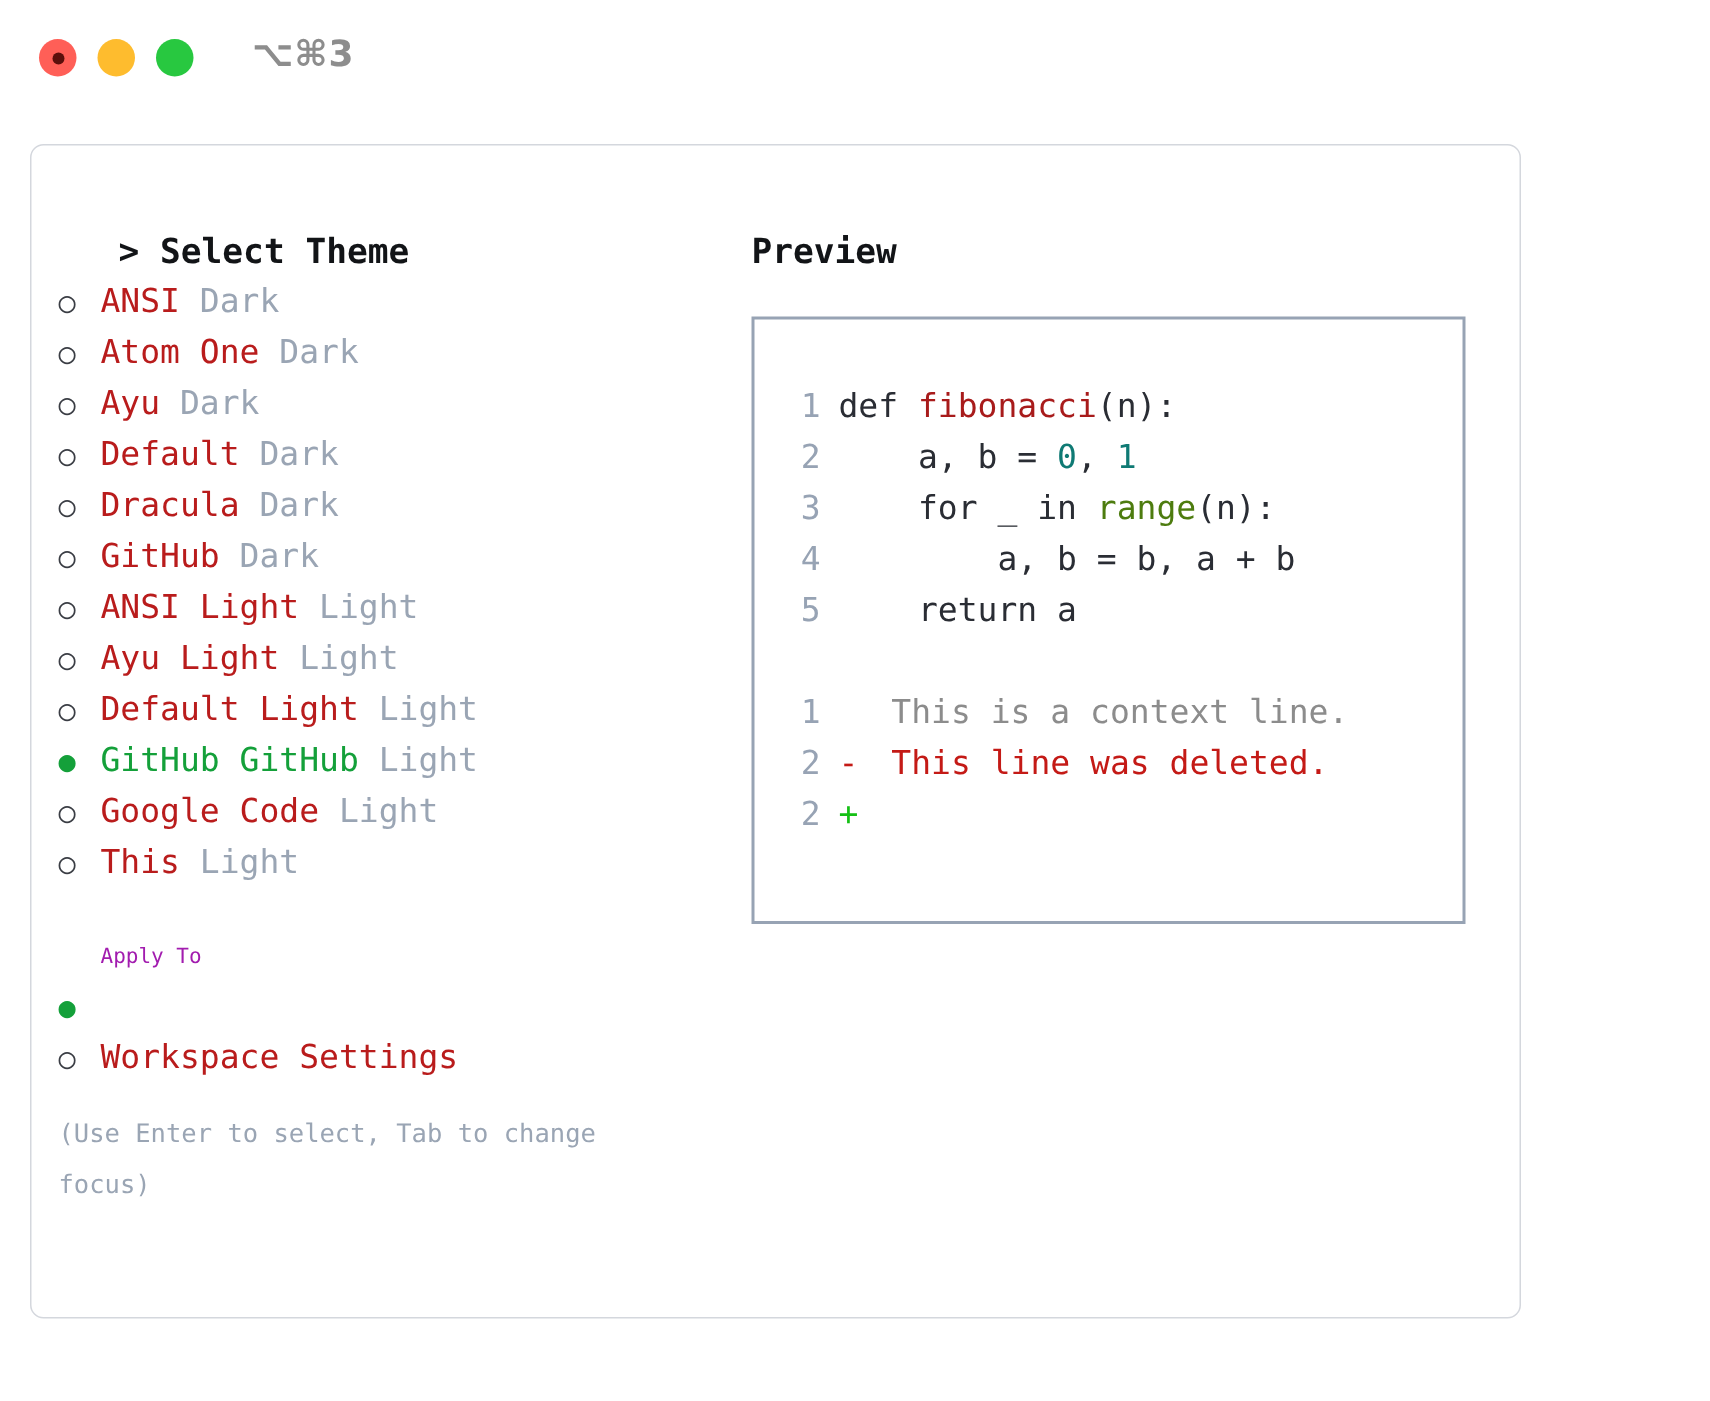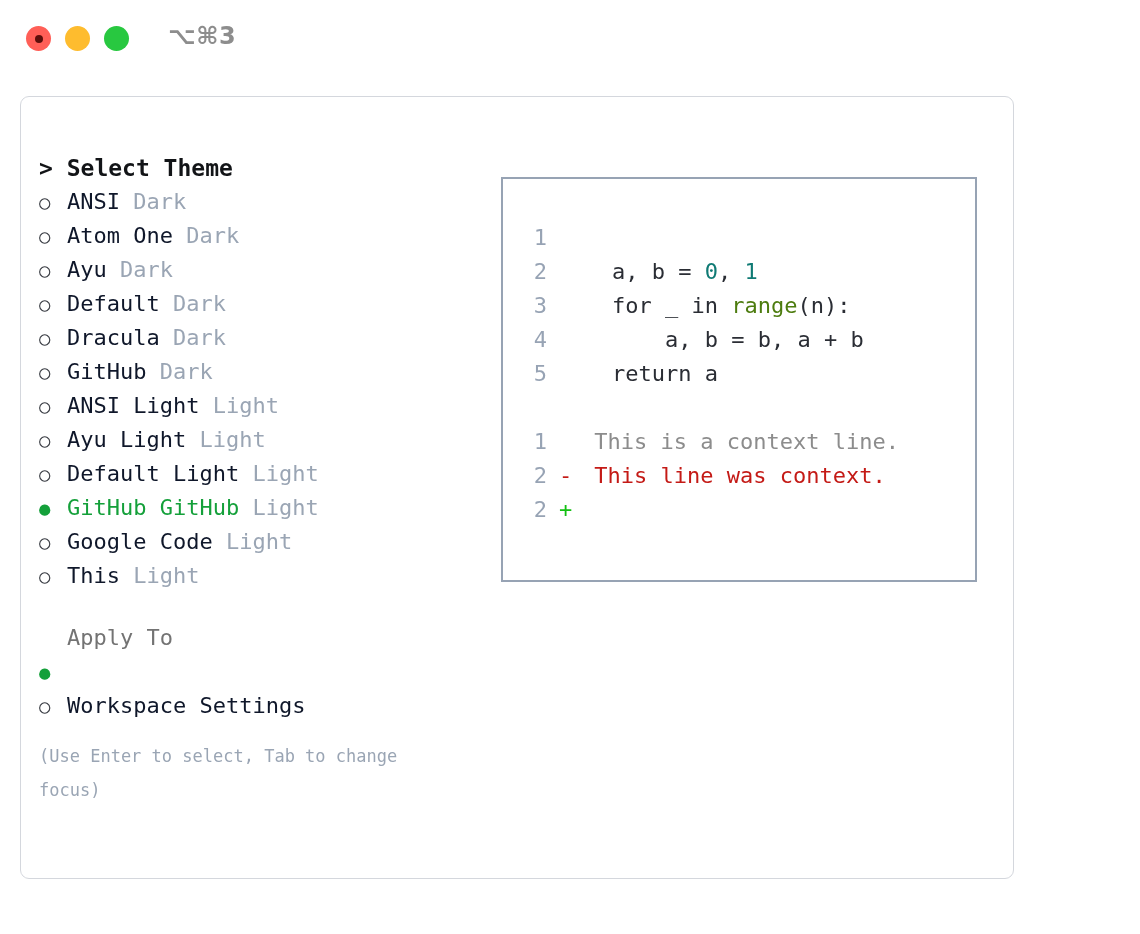--- a/index.html
+++ b/index.html
@@ -97,46 +97,47 @@
     top: 54px;
     width: 450px;
   }
 
   .list-head {
     font-size: 23px;
     font-weight: 700;
     color: #121417;
     line-height: 34px;
     white-space: pre;
+    margin-left: 40px;
   }
 
   .opt {
     display: flex;
     align-items: baseline;
     line-height: 34px;
     font-size: 22px;
     white-space: pre;
   }
   .marker {
     display: inline-block;
     width: 28px;
     flex: 0 0 28px;
     color: #3a3d44;
     font-size: 19px;
   }
   .marker.sel { color: #14a03a; }
-  .opt-name  { color: #0f172a; }
+  .opt-name  { color: #b91c1c; }
   .opt-name.sel { color: #14a03a; }
   .opt-tag   { color: #9aa5b4; }
 
   .section-gap { height: 28px; }
 
   .apply-head {
-    font-size: 22px;
-    color: #737373;
+    font-size: 14px;
+    color: #a21caf;
     line-height: 34px;
     padding-left: 28px;
     white-space: pre;
   }
 
   .hint {
     margin-top: 16px;
     font-size: 17px;
     color: #9aa5b4;
     line-height: 34px;
@@ -244,34 +245,35 @@
 
         <div id="apply-items">
             <div class="opt"><span class="marker sel">●</span></div>
             <div class="opt"><span class="marker">○</span><span class="opt-name">Workspace Settings</span></div>
           </div>
 
         <div class="hint">(Use Enter to select, Tab to change focus)</div>
       </div>
 
       <div class="right-col">
+        <div class="preview-head">Preview</div>
 
         <div class="preview-box">
           <div class="code-area">
             <div id="code-lines">
-                <div class="cline"><span class="lineno">1</span></div>
+                <div class="cline"><span class="lineno">1</span><span><span class="tok-plain">def </span><span class="tok-fn">fibonacci</span><span class="tok-plain">(n):</span></span></div>
                 <div class="cline"><span class="lineno">2</span><span><span class="tok-plain">    a, b = </span><span class="tok-num">0</span><span class="tok-plain">, </span><span class="tok-num">1</span></span></div>
                 <div class="cline"><span class="lineno">3</span><span><span class="tok-plain">    for _ in </span><span class="tok-call">range</span><span class="tok-plain">(n):</span></span></div>
                 <div class="cline"><span class="lineno">4</span><span><span class="tok-plain">        a, b = b, a + b</span></span></div>
                 <div class="cline"><span class="lineno">5</span><span><span class="tok-plain">    return a</span></span></div>
               </div>
             <div class="diff-gap"></div>
             <div id="diff-lines">
                 <div class="cline"><span class="lineno">1</span><span class="dsign d-ctx"> </span><span class="d-ctx"> This is a context line.</span></div>
-                <div class="cline"><span class="lineno">2</span><span class="dsign d-del">-</span><span class="d-del"> This line was context.</span></div>
+                <div class="cline"><span class="lineno">2</span><span class="dsign d-del">-</span><span class="d-del"> This line was deleted.</span></div>
                 <div class="cline"><span class="lineno">2</span><span class="dsign d-add">+</span></div>
               </div>
           </div>
         </div>
       </div>
 
     </div>
   </div>
 </div>
 

